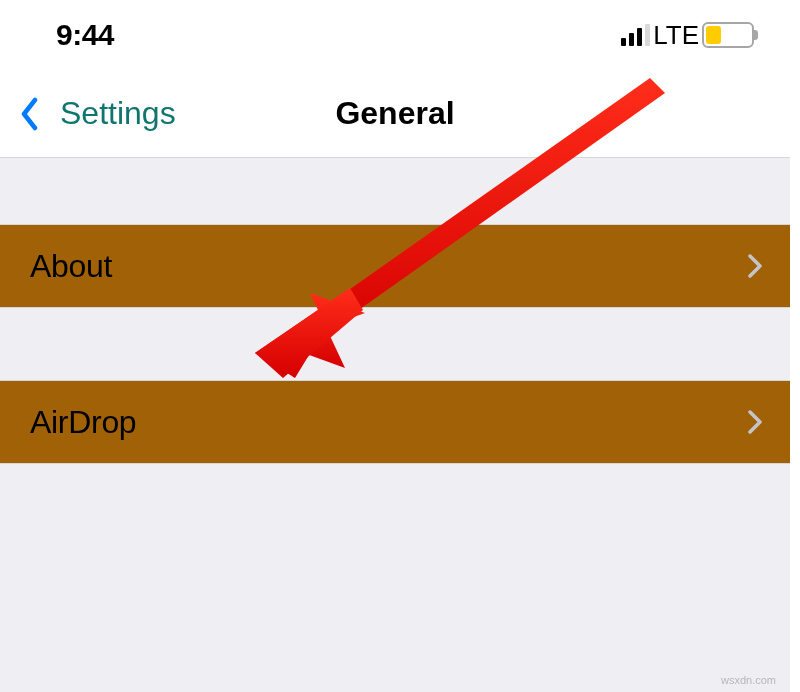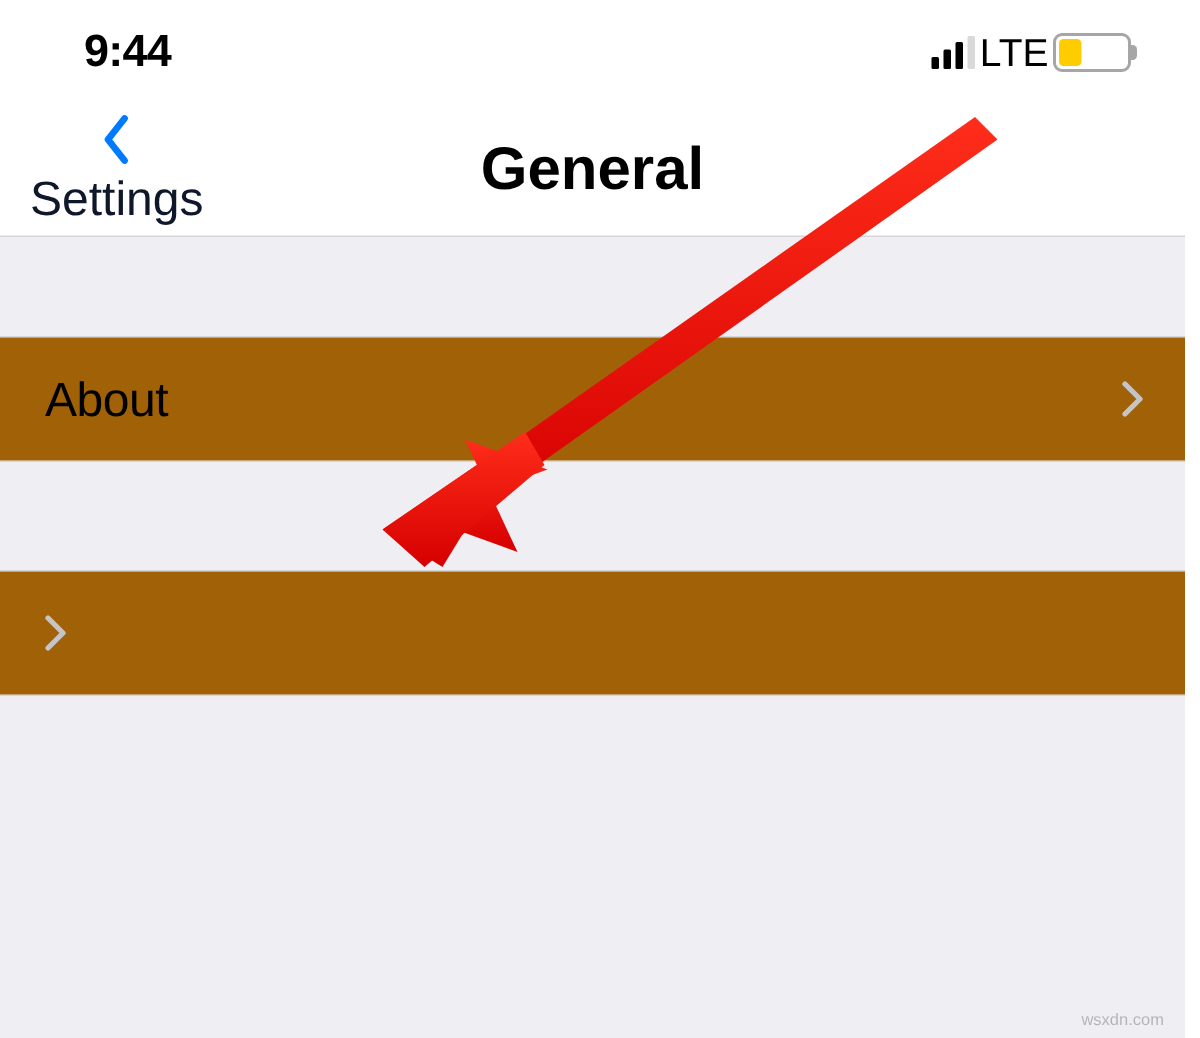--- a/index.html
+++ b/index.html
@@ -106,35 +106,34 @@
       background: #ffffff;
       display: flex;
       align-items: center;
       position: relative;
       padding: 0 20px;
       border-bottom: 1px solid #d6d5d9;
     }
     .back-button {
       display: flex;
       align-items: center;
-      gap: 4px;
-      color: #0f172a;
+      gap: 20px;
+      color: #0f766e;
       font-size: 32px;
       font-weight: 400;
-      flex-direction: column;
     }
     .chevron-back {
       width: 20px;
       height: 34px;
     }
     .nav-title {
       position: absolute;
       left: 50%;
       transform: translateX(-50%);
-      font-size: 40px;
+      font-size: 32px;
       font-weight: 600;
       color: #000;
     }
 
     
     .section-gap {
       height: 66px;
       background: #efeef3;
     }
     .section-gap.mid {
@@ -232,20 +231,21 @@
       <svg class="chevron-right" viewBox="0 0 14 24">
         <polyline points="2,2 12,12 2,22" fill="none" stroke="#c5c5c9" stroke-width="3.5" stroke-linecap="round" stroke-linejoin="round"></polyline>
       </svg>
     </div>
   </div>
 
   <div class="section-gap mid"></div>
 
   <div class="list-group">
     <div class="list-row">
+      <span class="row-label">AirDrop</span>
       <svg class="chevron-right" viewBox="0 0 14 24">
         <polyline points="2,2 12,12 2,22" fill="none" stroke="#c5c5c9" stroke-width="3.5" stroke-linecap="round" stroke-linejoin="round"></polyline>
       </svg>
     </div>
   </div>
 
   <svg class="annotation-arrow" style="left:255px; top:78px;" width="410" height="300" viewBox="0 0 410 300">
     <defs>
       <linearGradient id="redg" x1="0" y1="0" x2="0" y2="1">
         <stop offset="0%" stop-color="#ff2d1a"></stop>

